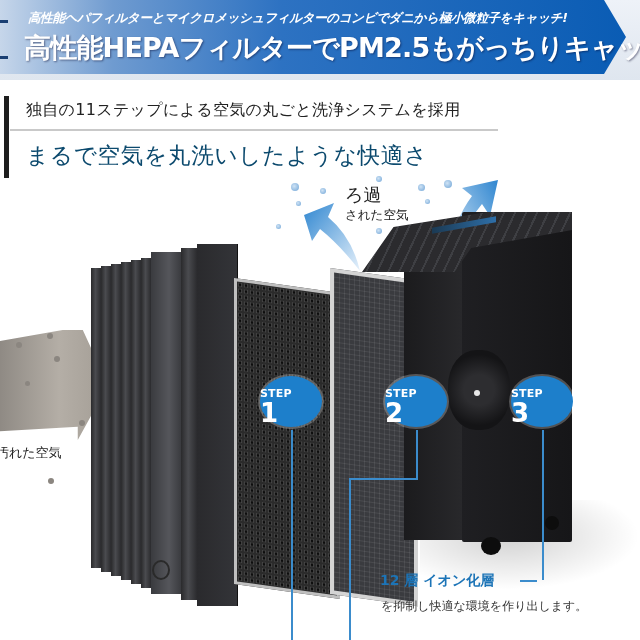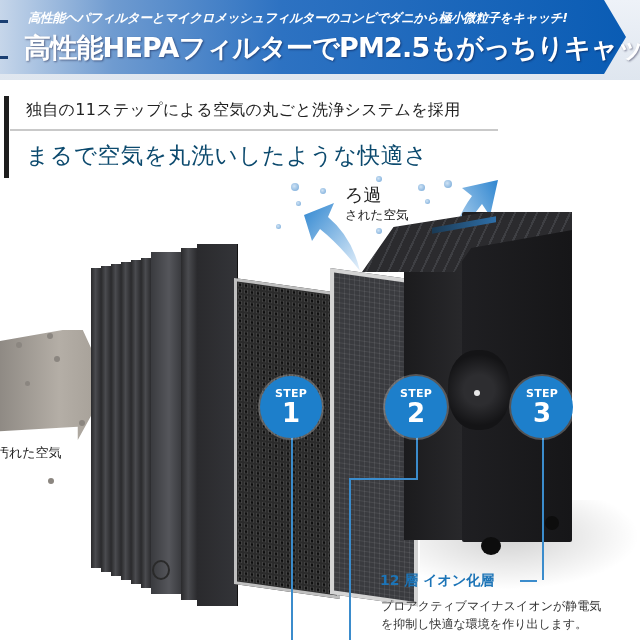--- a/index.html
+++ b/index.html
@@ -60,21 +60,21 @@
   .unit-top { left:362px; top:212px; width:210px; height:60px;
               background:repeating-linear-gradient(115deg,#2b2b2e 0 8px,#3e3f43 8px 10px);
               clip-path:polygon(0 100%, 15% 25%, 60% 0, 100% 0, 100% 30%, 52% 60%, 44% 100%); }
   .unit-light { left:432px; top:222px; width:64px; height:6px; background:linear-gradient(90deg,#1b3a54,#2e6fa8); transform:skewY(-10deg); }
   .fan { left:448px; top:350px; width:62px; height:80px; border-radius:45%; background:radial-gradient(circle,#2d2d30 30%,#141416 70%); }
   .fan-hub { left:474px; top:390px; width:6px; height:6px; border-radius:50%; background:#e8e8e8; }
   .wheel { width:20px; height:18px; border-radius:50%; background:#0d0d0d; }
   .shadow { left:420px; top:500px; width:220px; height:90px; background:radial-gradient(ellipse at 40% 40%, rgba(0,0,0,0.18), transparent 70%); }
 
   
-  .badge { width:62px; height:62px; border-radius:50%; background:#1d7fcb; color:#fff; text-align:center;
+  .badge { width:62px; height:51px; border-radius:50%; background:#1d7fcb; color:#fff; 
            box-shadow:0 0 0 2px rgba(255,255,255,0.25); }
   .badge .s { display:block; font-size:11px; font-weight:bold; margin-top:11px; letter-spacing:0.2px; }
   .badge .n { display:block; font-size:26px; font-weight:bold; line-height:26px; }
   .lead { width:2px; background:#3b8ccc; }
 
   .ion-title { left:380px; top:572px; font-size:14px; font-weight:bold; color:#1c74b7; white-space:nowrap; }
   .ion-line-h { left:520px; top:580px; width:17px; height:2px; background:#3b8ccc; }
   .ion-desc { left:381px; top:597px; font-size:12px; color:#333; line-height:18px; white-space:nowrap; }
 </style>
 </head>
@@ -175,15 +175,14 @@
   <span class="n">2</span>
 </div>
 <div class="abs badge" style="left:511px;top:376px">
   <span class="s">STEP</span>
   <span class="n">3</span>
 </div>
 
 <div class="abs ion-title">12 層 イオン化層</div>
 <div class="abs ion-line-h"></div>
 <div class="abs ion-desc">
-  <div>プロアクティブマイナスイオンが静電気</div>
   <div>を抑制し快適な環境を作り出します。</div>
 </div>
 
 </body></html>

